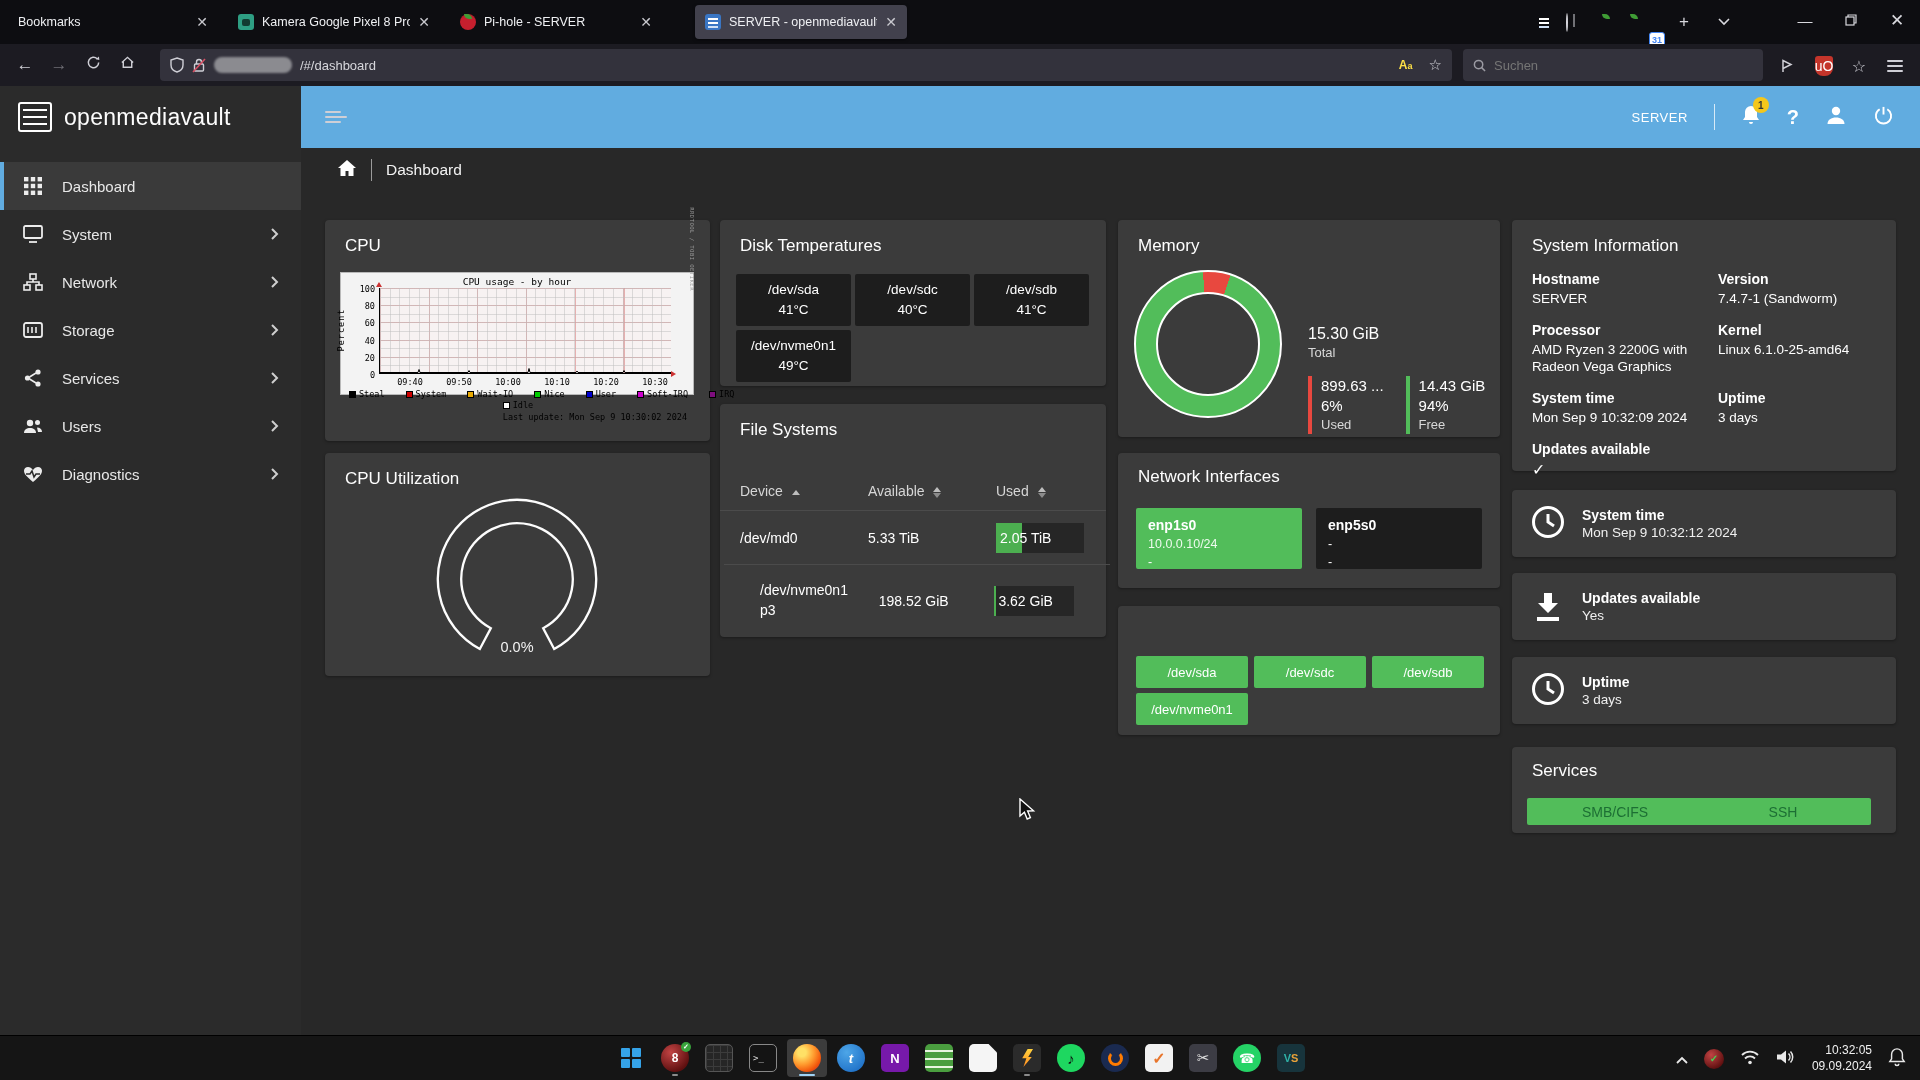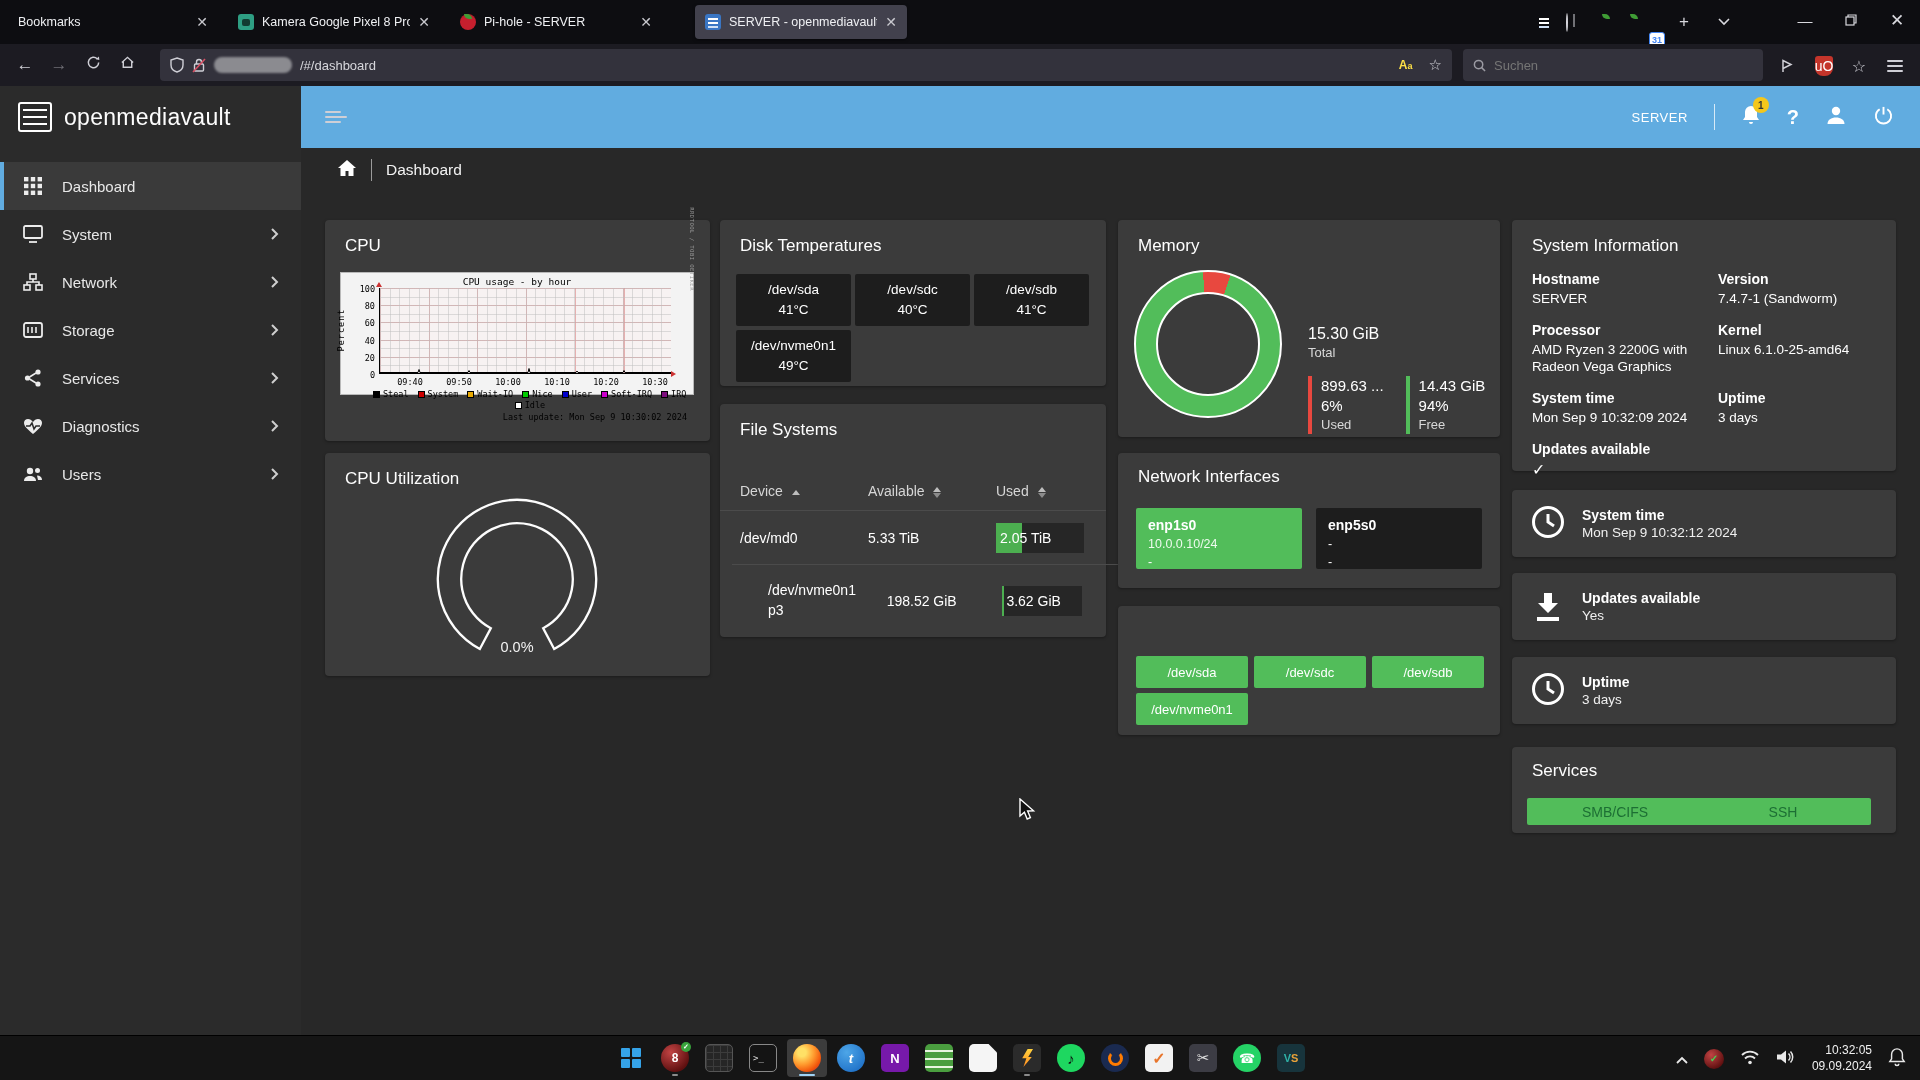--- a/index.html
+++ b/index.html
@@ -69,21 +69,21 @@
     background-image:
       repeating-linear-gradient(to right,rgba(190,190,190,.5) 0 1px,transparent 1px 9.7px),
       repeating-linear-gradient(to bottom,rgba(190,190,190,.5) 0 1px,transparent 1px 8.6px),
       repeating-linear-gradient(to right,rgba(215,120,120,.55) 0 1px,transparent 1px 48.7px),
       repeating-linear-gradient(to bottom,rgba(215,120,120,.55) 0 1px,transparent 1px 17.2px);
     border-left:1px solid #000;border-bottom:1px solid #000}
   .yl{position:absolute;width:30px;text-align:right;left:4px}
   .xl{position:absolute;top:104px;width:34px;text-align:center}
   .ylabel-rot{position:absolute;left:-21px;top:52px;transform:rotate(-90deg);font-size:8.5px;letter-spacing:1px}
   .watermark{position:absolute;right:-2px;top:18px;transform:rotate(90deg);transform-origin:right top;font-size:5.5px;color:#999;letter-spacing:.5px}
-  .legend-row{position:absolute;left:32px;right:6px;display:flex;gap:9px}
+  .legend-row{position:absolute;left:8px;right:6px;display:flex;gap:21px}
   .lg{display:flex;align-items:center;gap:3px;white-space:nowrap}
   .sw{width:7px;height:7px;border:1px solid #000;display:inline-block}
   .arrow-up{position:absolute;left:35px;top:9px;border-left:3px solid transparent;border-right:3px solid transparent;border-bottom:5px solid #c33}
   .arrow-right{position:absolute;left:330px;top:98px;border-top:3px solid transparent;border-bottom:3px solid transparent;border-left:5px solid #c33}
 
   
   .fshead{display:flex;color:#d6d6d6;font-size:14px;align-items:center}
   .fsrow{display:flex;border-top:1px solid #4b4b4b;font-size:14px;align-items:center}
   .sorters{display:inline-flex;flex-direction:column;gap:1px;margin-left:5px;vertical-align:middle}
   .tri{width:0;height:0;border-left:4px solid transparent;border-right:4px solid transparent}
@@ -295,40 +295,40 @@
           <line x1="5.5" y1="10" x2="12" y2="14" stroke="#ececec" stroke-width="1.6"></line>
         </svg>
     </span>
     <span>Services</span>
     <span class="chev"><svg width="8" height="12" viewBox="0 0 8 12">
           <polyline points="1,1 6,6 1,11" fill="none" stroke="#cfcfcf" stroke-width="2"></polyline>
         </svg></span>
   </div>
   <div class="nav-item">
     <span class="nicon">
-      <svg width="20" height="17" viewBox="0 0 20 17">
-          <path d="M10 16C4 11 1 8 1 4.8 1 2.6 2.8 1 5 1c2 0 3.6 1 5 3 1.4-2 3-3 5-3 2.2 0 4 1.6 4 3.8C19 8 16 11 10 16Z" fill="#ececec"></path>
-          <polyline points="3,8 7,8 9,5 11,11 13,8 17,8" fill="none" stroke="#2b2b2b" stroke-width="1.5"></polyline>
-        </svg>
-    </span>
-    <span>Diagnostics</span>
-    <span class="chev"><svg width="8" height="12" viewBox="0 0 8 12">
-          <polyline points="1,1 6,6 1,11" fill="none" stroke="#cfcfcf" stroke-width="2"></polyline>
-        </svg></span>
-  </div>
-  <div class="nav-item">
-    <span class="nicon">
       <svg width="20" height="16" viewBox="0 0 20 16">
           <circle cx="7" cy="5" r="3.2" fill="#ececec"></circle>
           <path d="M1 15c0-3.3 2.7-5 6-5s6 1.7 6 5Z" fill="#ececec"></path>
           <circle cx="14.5" cy="4.5" r="2.5" fill="#ececec"></circle>
           <path d="M14 9.5c3 0 5 1.6 5 4.5h-4" fill="#ececec"></path>
         </svg>
     </span>
     <span>Users</span>
+    <span class="chev"><svg width="8" height="12" viewBox="0 0 8 12">
+          <polyline points="1,1 6,6 1,11" fill="none" stroke="#cfcfcf" stroke-width="2"></polyline>
+        </svg></span>
+  </div>
+  <div class="nav-item">
+    <span class="nicon">
+      <svg width="20" height="17" viewBox="0 0 20 17">
+          <path d="M10 16C4 11 1 8 1 4.8 1 2.6 2.8 1 5 1c2 0 3.6 1 5 3 1.4-2 3-3 5-3 2.2 0 4 1.6 4 3.8C19 8 16 11 10 16Z" fill="#ececec"></path>
+          <polyline points="3,8 7,8 9,5 11,11 13,8 17,8" fill="none" stroke="#2b2b2b" stroke-width="1.5"></polyline>
+        </svg>
+    </span>
+    <span>Diagnostics</span>
     <span class="chev"><svg width="8" height="12" viewBox="0 0 8 12">
           <polyline points="1,1 6,6 1,11" fill="none" stroke="#cfcfcf" stroke-width="2"></polyline>
         </svg></span>
   </div>
 </div>
 
 <div class="abs bluebar">
   <div style="padding-left:24px">
       <span class="hamb" style="width:22px"></span>
     </div>
@@ -490,21 +490,21 @@
     </span>
   </div>
   <div class="abs fsrow" style="left:0;top:106px;width:100%;padding:0 20px;height:54px">
     <span style="width:128px">/dev/md0</span>
     <span style="width:128px">5.33 TiB</span>
     <span class="bar">
       <span class="fill" style="width:30%"></span>
       <span class="txt">2.05 TiB</span>
     </span>
   </div>
-  <div class="abs fsrow" style="left:12px;top:160px;width:100%;padding:0 36px;height:72px">
+  <div class="abs fsrow" style="left:4px;top:160px;width:100%;padding:0 36px;height:72px">
     <span style="width:128px;padding-right:30px;line-height:1.4;overflow-wrap:anywhere">/dev/nvme0n1p3</span>
     <span style="width:128px">198.52 GiB</span>
     <span class="bar">
       <span class="fill" style="width:2.5%"></span>
       <span class="txt">3.62 GiB</span>
     </span>
   </div>
 </div>
 
 <div class="abs card" style="left:1118px;top:220px;width:382px;height:217px">

